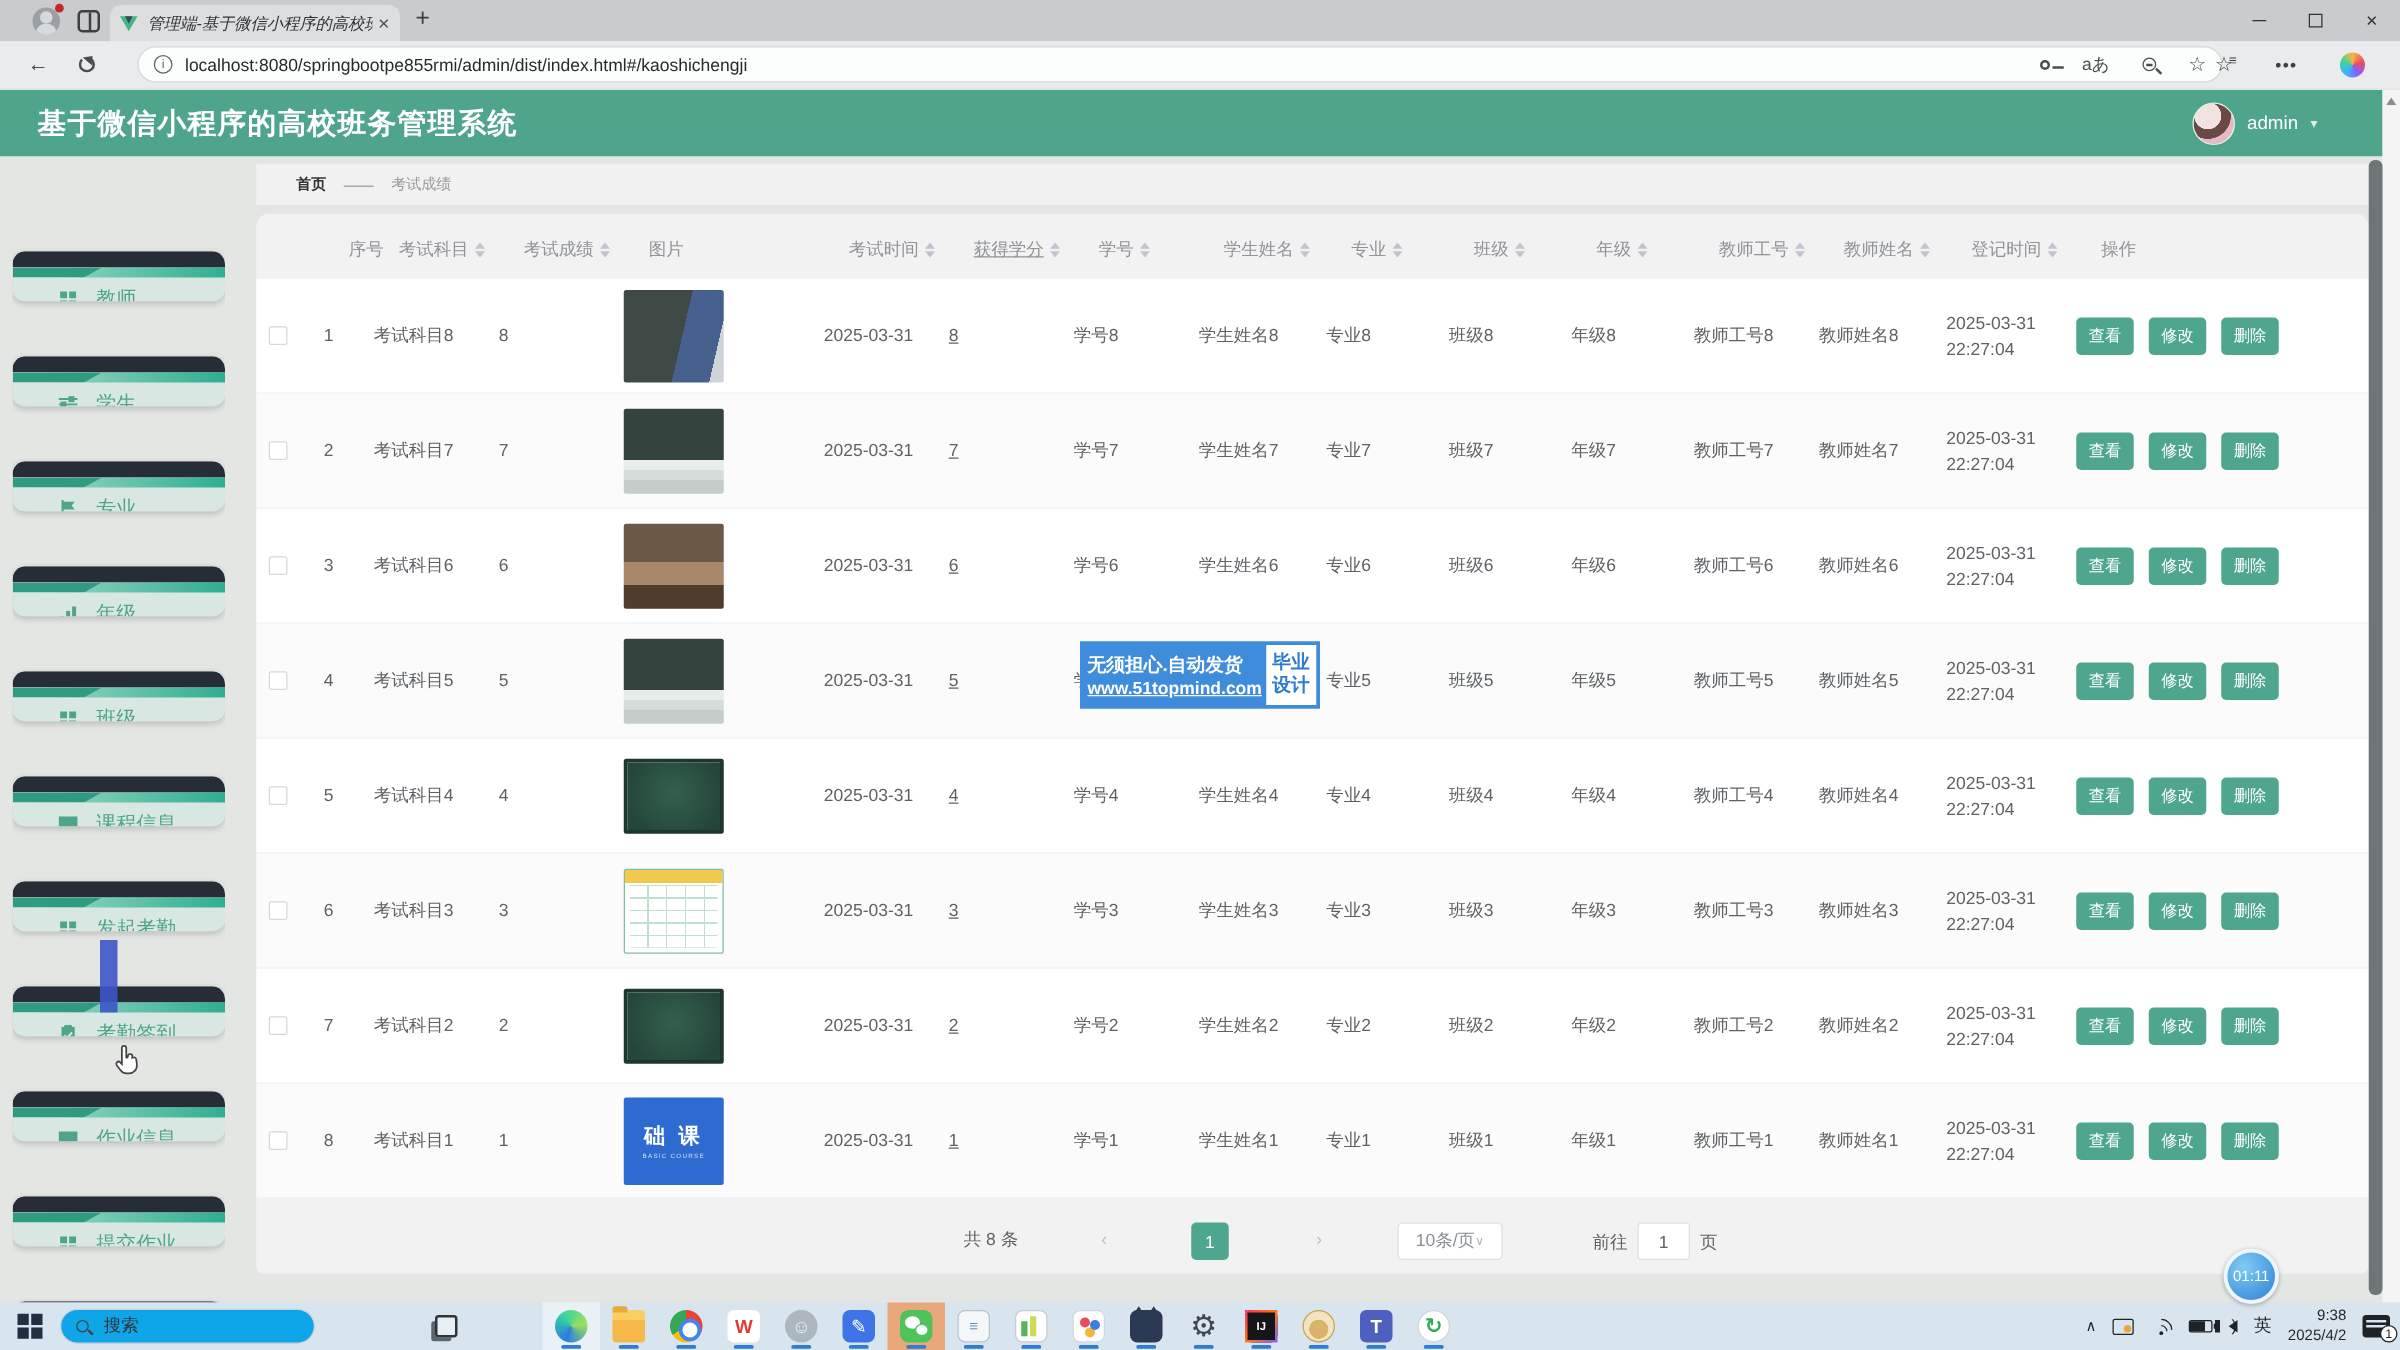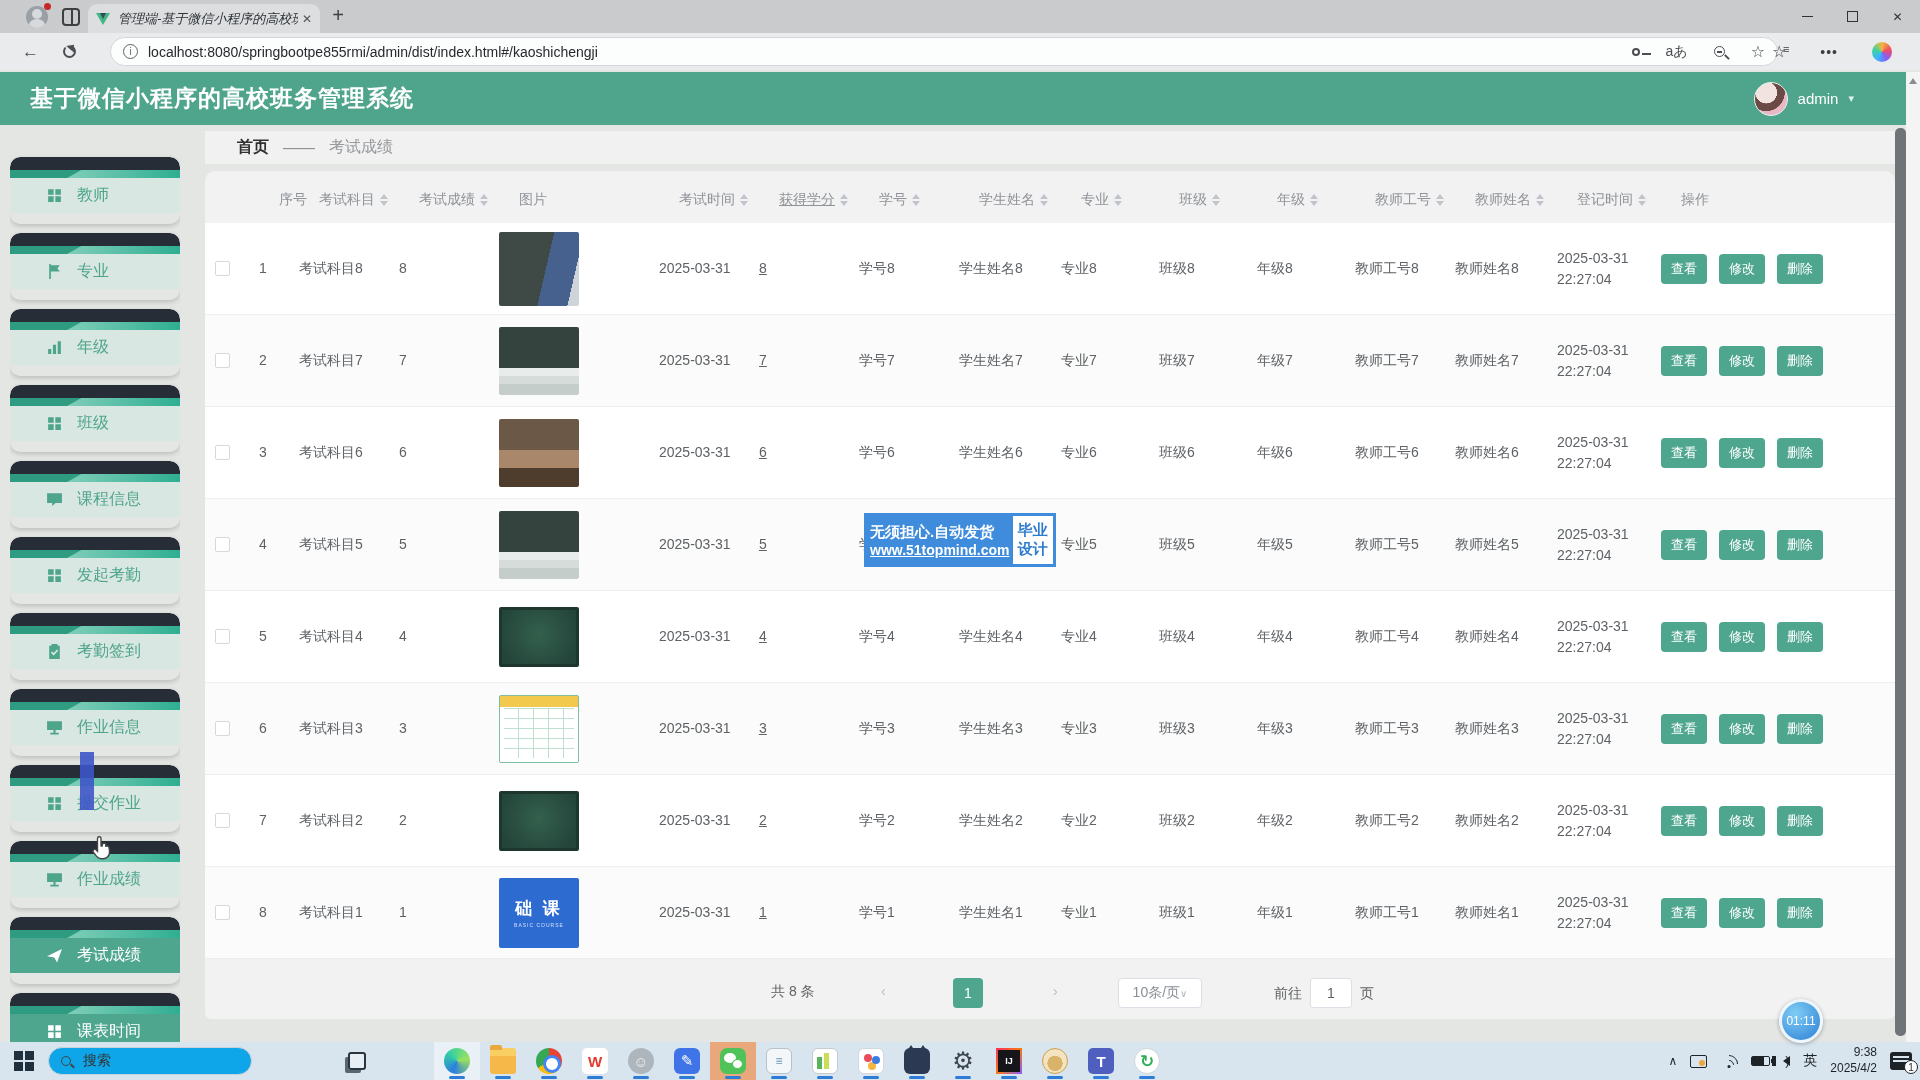--- a/index.html
+++ b/index.html
@@ -47,35 +47,35 @@
   
   .app-header{position:absolute;left:0;top:72px;width:1906px;height:53px;background:#4FA58C;display:flex;align-items:center;}
   .app-title{color:#fff;font-size:23px;font-weight:bold;margin-left:30px;letter-spacing:1px;}
   .user-box{position:absolute;right:52px;display:flex;align-items:center;gap:10px;}
   .avatar{width:34px;height:34px;border-radius:50%;background:radial-gradient(circle at 35% 30%,#f3e3e0 0 35%,#6b4a45 36% 60%,#e8b9c4 61%);border:1px solid #e9f2ee;}
   .user-name{color:#fff;font-size:15px;}
   .user-caret{color:#dff0ea;font-size:11px;}
 
   
   .sidebar{position:absolute;left:10px;top:125px;width:170px;height:917px;overflow:hidden;padding-top:32px;}
-  .side-item{position:relative;width:170px;height:67px;margin-bottom:9px;border-radius:10px;box-shadow:0 2px 5px rgba(0,0,0,.18);overflow:hidden;}
+  .side-item{position:relative;width:170px;height:40px;margin-bottom:9px;border-radius:10px;box-shadow:0 2px 5px rgba(0,0,0,.18);overflow:hidden;margin-top:44px;}
   .si-top{height:13px;background:#272D37;border-radius:10px 10px 0 0;}
   .si-strip{height:8px;background:linear-gradient(90deg,#A8DECD,#2FAE91);position:relative;}
   .si-strip::before{content:"";position:absolute;left:0;top:0;width:42%;height:100%;background:#2f9b80;clip-path:polygon(0 0,100% 0,80% 100%,0 100%);}
   .si-body{height:35px;background:#D9E7E2;display:flex;align-items:center;color:#4FA58C;}
   .si-icon{width:17px;height:17px;margin-left:36px;display:inline-flex;}
   .si-icon svg{width:100%;height:100%;}
   .si-label{font-size:16px;margin-left:14px;}
   .side-item.active .si-body{background:#4FA68E;color:#fff;}
   .side-item.active .si-label{color:#fff;}
   .blue-bar{position:absolute;left:80px;top:752px;width:14px;height:58px;background:#3D55C8;opacity:.9;}
   .cursor{position:absolute;left:88px;top:832px;width:30px;height:32px;z-index:60;}
 
   
-  .breadcrumb{position:absolute;left:205px;top:131px;width:1690px;height:33px;background:#F0F1F0;display:flex;align-items:center;font-size:16px;}
+  .breadcrumb{position:absolute;left:205px;top:131px;width:1690px;height:33px;background:#F0F1F0;display:flex;align-items:center;font-size:12px;}
   .bc-home{font-weight:bold;color:#303133;margin-left:32px;}
   .bc-sep{color:#8a8d91;margin:0 14px;}
   .bc-cur{color:#97999c;}
   .card{position:absolute;left:205px;top:171px;width:1690px;height:848px;background:#F1F2F1;border-radius:10px 10px 6px 6px;overflow:hidden;}
   .thead{display:flex;align-items:center;height:46px;margin-top:6px;color:#909399;font-size:14px;margin-left:20px;}
   .hcell{display:flex;align-items:center;padding-left:4px;}
   .carets{display:inline-flex;flex-direction:column;margin-left:5px;}
   .carets i{width:0;height:0;border-left:4px solid transparent;border-right:4px solid transparent;}
   .caret-up{border-bottom:5px solid #c0c4cc;margin-bottom:2px;}
   .caret-down{border-top:5px solid #c0c4cc;}
@@ -252,20 +252,37 @@
         <div class="si-body">
           <span class="si-icon">
             <svg viewBox="0 0 16 16">
               <path fill="currentColor" d="M2 2h5.2v5.2H2zM8.8 2H14v5.2H8.8zM2 8.8h5.2V14H2zM8.8 8.8H14V14H8.8z"></path>
             </svg>
           </span>
           <span class="si-label">教师</span>
         </div>
       </div>
 
+      <div class="side-item">
+        <div class="si-top"></div>
+        <div class="si-strip"></div>
+        <div class="si-body">
+          <span class="si-icon">
+            <svg viewBox="0 0 16 16">
+              <g stroke="currentColor" stroke-width="1.5" fill="currentColor">
+                <path d="M1 4h14M1 8h14M1 12h14" fill="none"></path>
+                <rect x="9" y="2.6" width="3" height="3"></rect>
+                <rect x="3" y="6.6" width="3" height="3"></rect>
+                <rect x="9" y="10.6" width="3" height="3"></rect>
+              </g>
+            </svg>
+          </span>
+          <span class="si-label">学生</span>
+        </div>
+      </div>
 
       <div class="side-item">
         <div class="si-top"></div>
         <div class="si-strip"></div>
         <div class="si-body">
           <span class="si-icon">
             <svg viewBox="0 0 16 16">
               <path fill="currentColor" d="M3 1h1.6v14H3zM4.6 2.2H13l-2.3 2.9L13 8H4.6z"></path>
             </svg>
           </span>

